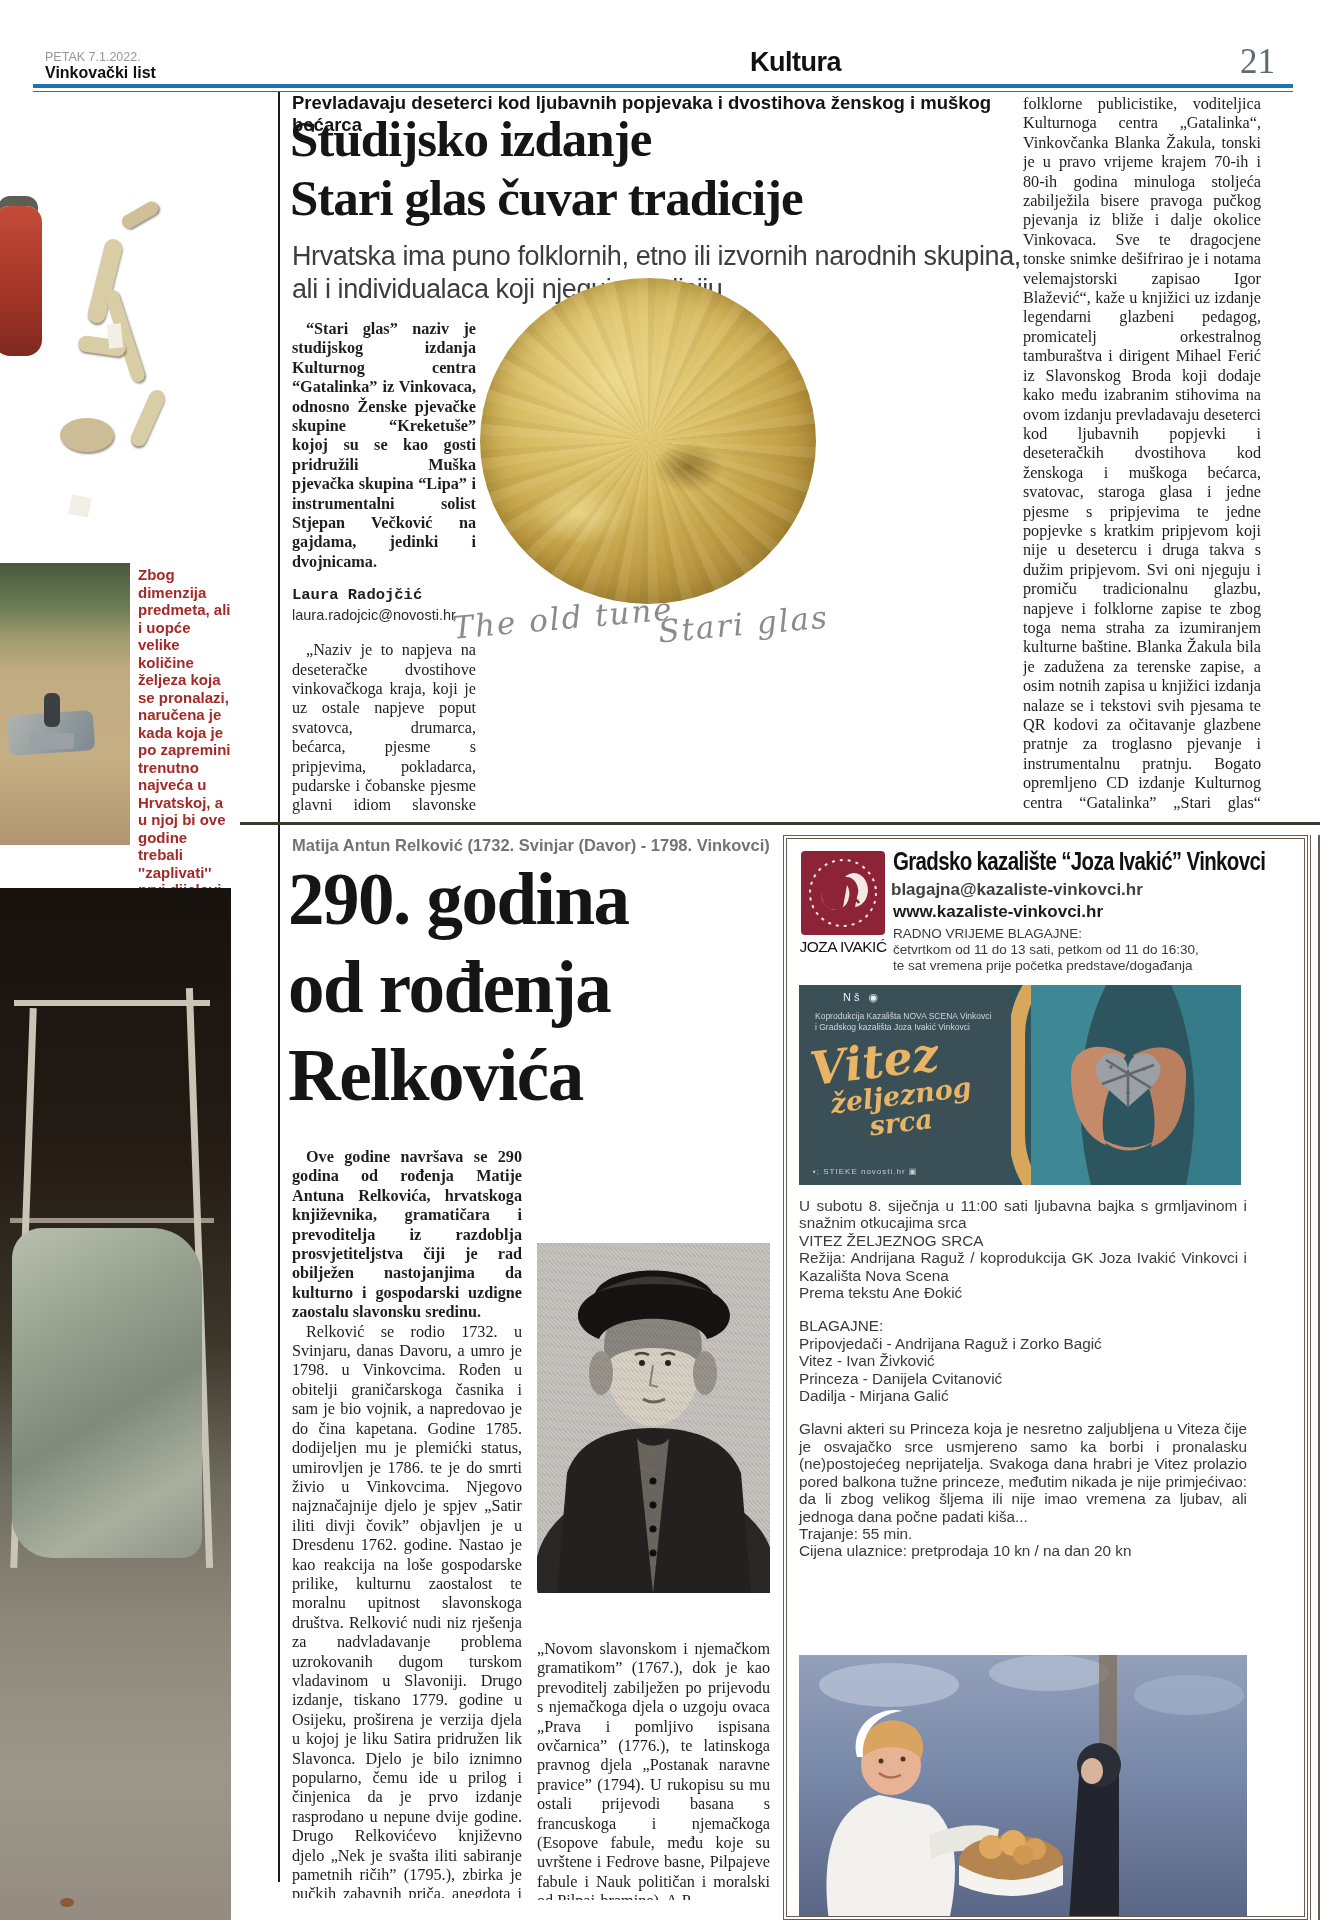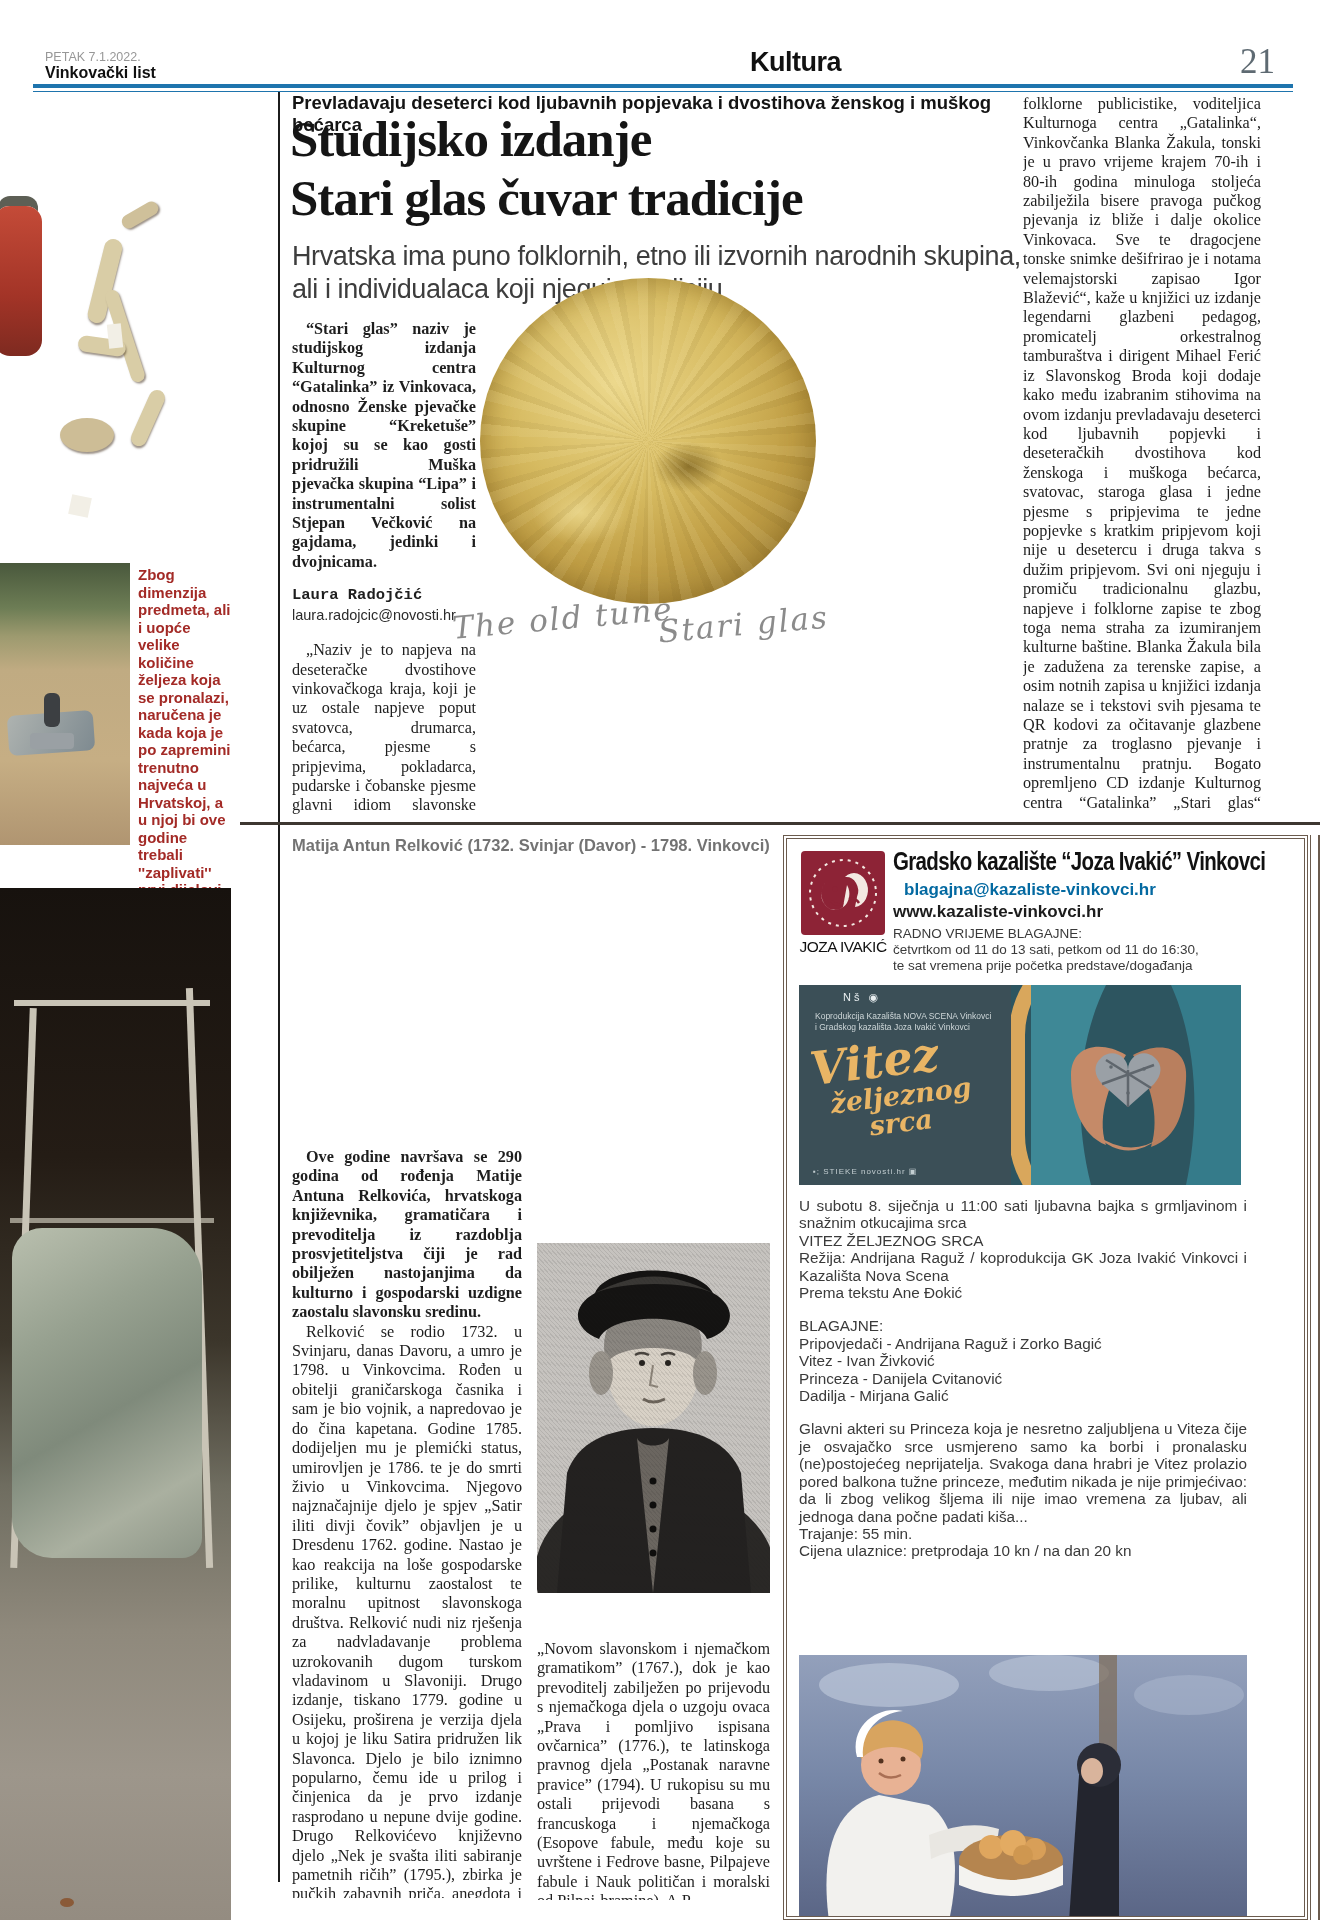--- a/index.html
+++ b/index.html
@@ -95,21 +95,21 @@
     background:repeating-linear-gradient(48deg,rgba(30,30,30,.10) 0 1px,transparent 1px 3px);}
 
   
   .tbox{left:783px;top:835px;width:525px;height:1085px;border:1px solid #6b5b4e;padding:2px;box-sizing:border-box;}
   .tbox-in{position:relative;width:100%;height:100%;border:1px solid #6b5b4e;box-sizing:border-box;overflow:hidden;}
   .th-logo{left:14px;top:12px;width:84px;height:84px;background:#8d2336;border-radius:4px;}
   .th-logo svg{display:block;}
   .th-logo-name{left:6px;top:99px;width:100px;text-align:center;font-size:15.5px;font-weight:normal;letter-spacing:-0.5px;color:#111;}
   .th-title{left:106px;top:8px;font-size:25px;font-weight:bold;letter-spacing:-0.8px;color:#111;
             transform:scaleX(0.82);transform-origin:left top;white-space:nowrap;}
-  .th-email{left:117px;top:41px;font-size:17px;font-weight:bold;color:#0369a1;}
+  .th-email{left:104px;top:41px;font-size:17px;font-weight:bold;color:#404040;}
   .th-site{left:106px;top:63px;font-size:17px;font-weight:bold;color:#1c1c1c;}
   .th-hours-t{left:106px;top:87px;font-size:13.5px;color:#3a3a3a;}
   .th-hours1{left:106px;top:103px;font-size:13.5px;color:#3a3a3a;}
   .th-hours2{left:106px;top:119px;font-size:13.5px;color:#3a3a3a;}
 
   .poster{left:12px;top:146px;width:442px;height:200px;background:#3b4f57;overflow:hidden;}
   .po-coprod{left:16px;top:26px;width:180px;font-size:8.5px;line-height:11px;color:#cdd6d8;}
   .po-logos{left:16px;top:6px;font-size:11px;color:#e8eef0;letter-spacing:3px;margin-left:28px;}
   .po-title{left:8px;top:52px;transform:rotate(-7deg);color:#e9b565;font-family:"DejaVu Serif",serif;font-style:italic;font-weight:bold;}
   .po-t1{font-size:46px;line-height:46px;margin-left:6px;}
@@ -183,20 +183,25 @@
 
   <div class="abs gold-disc">
     <div class="gold-tex"></div>
   </div>
   <div class="abs script script-left">The old tune</div>
   <div class="abs script script-right">Stari glas</div>
 
   <div class="abs a1-col2 serif just">folklorne publicistike, voditeljica Kulturnoga centra „Gatalinka“, Vinkovčanka Blanka Žakula, tonski je u pravo vrijeme krajem 70-ih i 80-ih godina minuloga stoljeća zabilježila bisere pravoga pučkog pjevanja iz bliže i dalje okolice Vinkovaca. Sve te dragocjene tonske snimke dešifrirao je i notama velemajstorski zapisao Igor Blažević“, kaže u knjižici uz izdanje legendarni glazbeni pedagog, promicatelj orkestralnog tamburaštva i dirigent Mihael Ferić iz Slavonskog Broda koji dodaje kako među izabranim stihovima na ovom izdanju prevladavaju deseterci kod ljubavnih popjevki i deseteračkih dvostihova kod ženskoga i muškoga bećarca, svatovac, staroga glasa i jedne pjesme s pripjevima te jedne popjevke s kratkim pripjevom koji nije u desetercu i druga takva s dužim pripjevom. Svi oni njeguju i promiču tradicionalnu glazbu, napjeve i folklorne zapise te zbog toga nema straha za izumiranjem kulturne baštine. Blanka Žakula bila je zadužena za terenske zapise, a osim notnih zapisa u knjižici izdanja nalaze se i tekstovi svih pjesama te QR kodovi za očitavanje glazbene pratnje za troglasno pjevanje i instrumentalnu pratnju. Bogato opremljeno CD izdanje Kulturnog centra “Gatalinka” „Stari glas“ možete kupiti po cijeni od 69 kuna, dok na webshopu možete kupiti po blagdanskom sniženju od 30 posto.</div>
 
   <div class="abs a2-kicker">Matija Antun Relković (1732. Svinjar (Davor) - 1798. Vinkovci)</div>
+  <div class="abs a2-h serif">
+    <div>290. godina</div>
+    <div>od rođenja</div>
+    <div>Relkovića</div>
+  </div>
   <div class="abs a2-col1 serif just">
     <p class="a2-intro">Ove godine navršava se 290 godina od rođenja Matije Antuna Relkovića, hrvatskoga književnika, gramatičara i prevoditelja iz razdoblja prosvjetiteljstva čiji je rad obilježen nastojanjima da kulturno i gospodarski uzdigne zaostalu slavonsku sredinu.</p>
     <p class="a2-body">Relković se rodio 1732. u Svinjaru, danas Davoru, a umro je 1798. u Vinkovcima. Rođen u obitelji graničarskoga časnika i sam je bio vojnik, a napredovao je do čina kapetana. Godine 1785. dodijeljen mu je plemićki status, umirovljen je 1786. te je do smrti živio u Vinkovcima. Njegovo najznačajnije djelo je spjev „Satir iliti divji čovik” objavljen je u Dresdenu 1762. godine. Nastao je kao reakcija na loše gospodarske prilike, kulturnu zaostalost te moralnu upitnost slavonskoga društva. Relković nudi niz rješenja za nadvladavanje problema uzrokovanih dugom turskom vladavinom u Slavoniji. Drugo izdanje, tiskano 1779. godine u Osijeku, proširena je verzija djela u kojoj je liku Satira pridružen lik Slavonca. Djelo je bilo iznimno popularno, čemu ide u prilog i činjenica da je prvo izdanje rasprodano u nepune dvije godine. Drugo Relkovićevo književno djelo „Nek je svašta iliti sabiranje pametnih ričih” (1795.), zbirka je pučkih zabavnih priča, anegdota i parabola s poučnim mjestima, koje je Relković preveo i obradio. Zaokupljenost jezičnim pitanjima rezultira Relkovićevom</p>
   </div>
 
   <div class="abs portrait">
     <svg width="233" height="350" viewBox="0 0 233 350">
       <rect width="233" height="350" fill="#c6c3bf"></rect>
       <ellipse cx="118" cy="330" rx="120" ry="90" fill="#2a2826"></ellipse>
       <path d="M20,350 L30,230 C40,200 70,185 116,185 C162,185 192,200 204,230 L214,350 Z" fill="#232120"></path>

